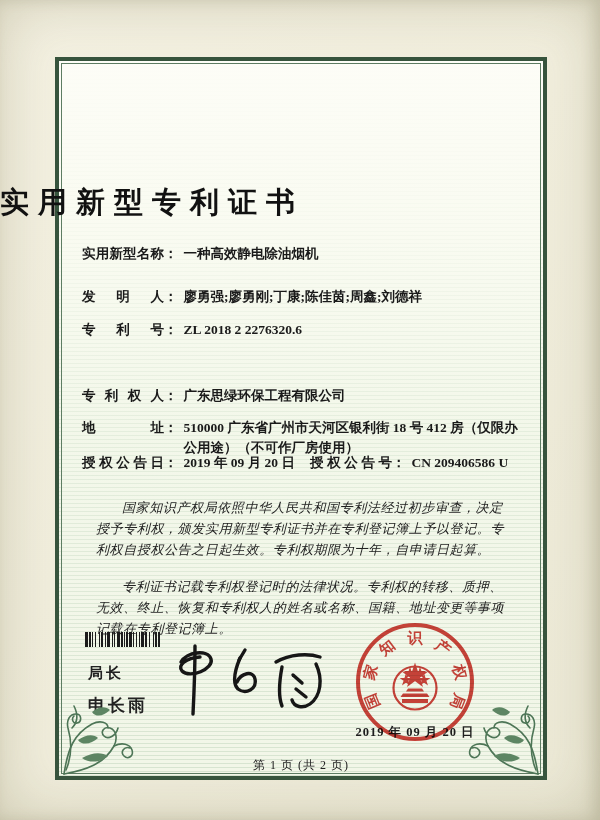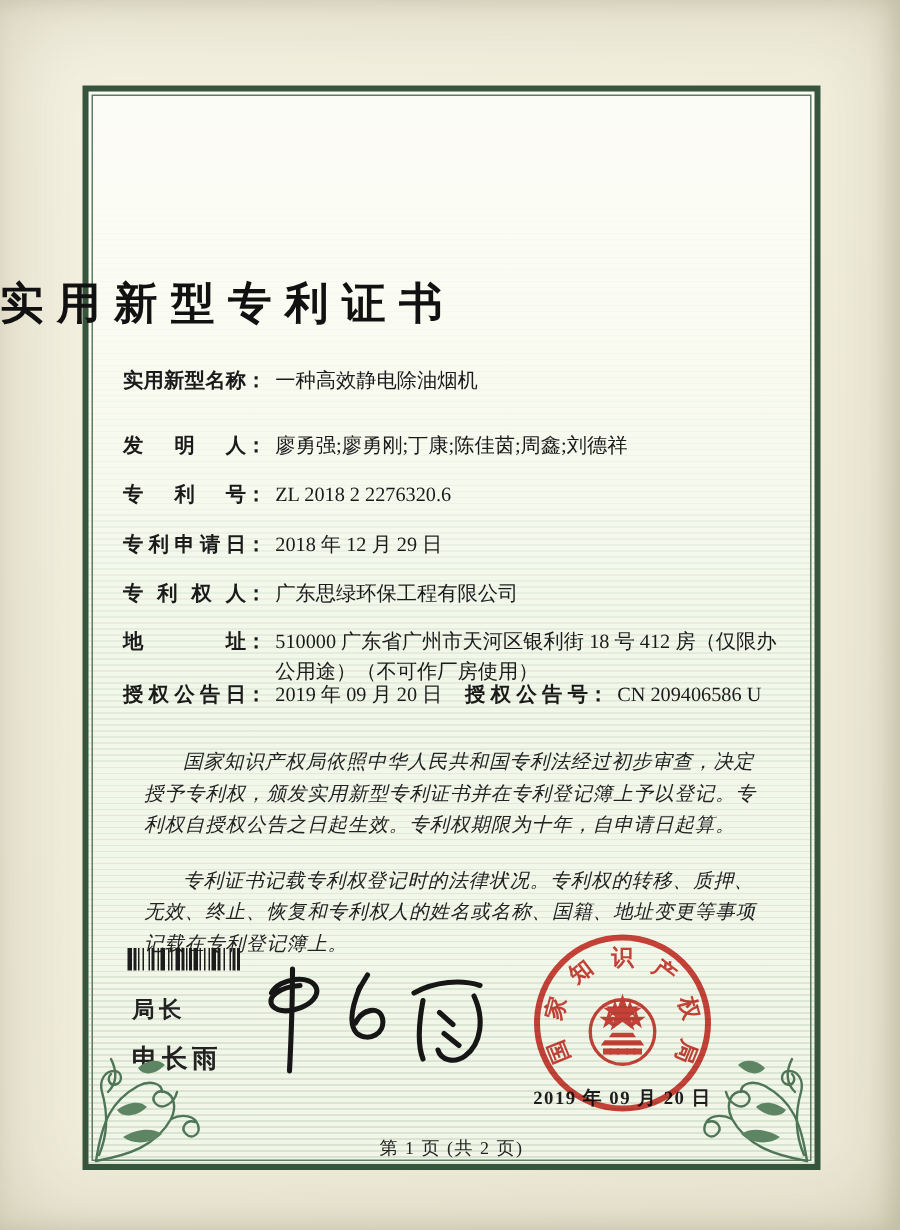--- a/index.html
+++ b/index.html
@@ -26,21 +26,21 @@
   
   .cert-no{position:absolute;left:76px;top:88px;font-size:13.5px;letter-spacing:2px;font-weight:600;color:#1c1c1c;}
   .logo{position:absolute;left:256px;top:88px;width:106px;height:82px;}
   .qr{position:absolute;left:464px;top:92px;width:62px;height:62px;background:#fff;padding:2px;}
   .title{position:absolute;left:0;top:183px;width:100%;text-align:left;
     font-size:29px;font-weight:700;letter-spacing:9px;color:#111;}
   
   .row{position:absolute;left:82px;font-size:13.5px;line-height:20px;color:#1a1a1a;white-space:nowrap;}
   .lbl{display:inline-block;width:82px;text-align:justify;text-align-last:justify;font-weight:700;vertical-align:top;}
   .colon{font-weight:700;}
-  .val{display:inline-block;vertical-align:top;margin-left:6px;font-weight:400;}
+  .val{display:inline-block;vertical-align:top;margin-left:6px;font-weight:700;}
   .val.wrap{white-space:normal;width:336px;}
   .pair2{position:absolute;left:228px;top:0;}
   
   .paras{position:absolute;left:80px;top:481px;width:452px;font-size:13px;line-height:21px;
     font-style:italic;letter-spacing:.6px;color:#222;}
   .paras p{margin:16px;text-indent:2em;}
   
   .barcode{position:absolute;left:85px;top:632px;height:15px;display:flex;align-items:stretch;}
   .barcode i{display:block;height:100%;}
   .signer-title{position:absolute;left:88px;top:664px;font-size:15px;font-weight:700;letter-spacing:3px;}
@@ -334,23 +334,20 @@
 
   <div class="row" style="top:244px">
     <span class="lbl">实用新型名称</span><span class="colon">：</span><span class="val">一种高效静电除油烟机</span>
   </div>
   <div class="row" style="top:287px">
     <span class="lbl">发明人</span><span class="colon">：</span><span class="val">廖勇强;廖勇刚;丁康;陈佳茵;周鑫;刘德祥</span>
   </div>
   <div class="row" style="top:320px">
     <span class="lbl">专利号</span><span class="colon">：</span><span class="val">ZL 2018 2 2276320.6</span>
   </div>
-  <div class="row" style="top:353px">
-    <span class="lbl">专利申请日</span><span class="colon">：</span><span class="val">2018 年 12 月 29 日</span>
-  </div>
   <div class="row" style="top:386px">
     <span class="lbl">专利权人</span><span class="colon">：</span><span class="val">广东思绿环保工程有限公司</span>
   </div>
   <div class="row" style="top:418px">
     <span class="lbl">地址</span><span class="colon">：</span><span class="val wrap">510000 广东省广州市天河区银利街 18 号 412 房（仅限办公用途）（不可作厂房使用）</span>
   </div>
   <div class="row" style="top:453px;width:452px">
     <span class="lbl">授权公告日</span><span class="colon">：</span><span class="val">2019 年 09 月 20 日</span>
     <span class="pair2"><span class="lbl">授权公告号</span><span class="colon">：</span><span class="val">CN 209406586 U</span></span>
   </div>

